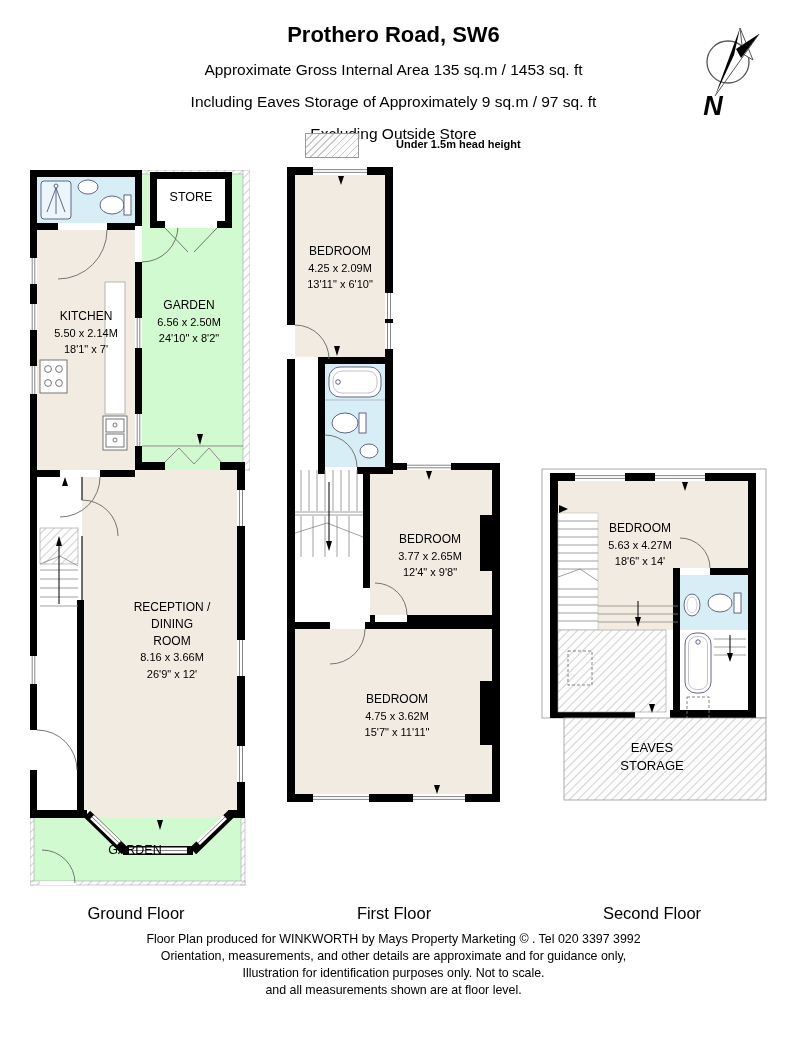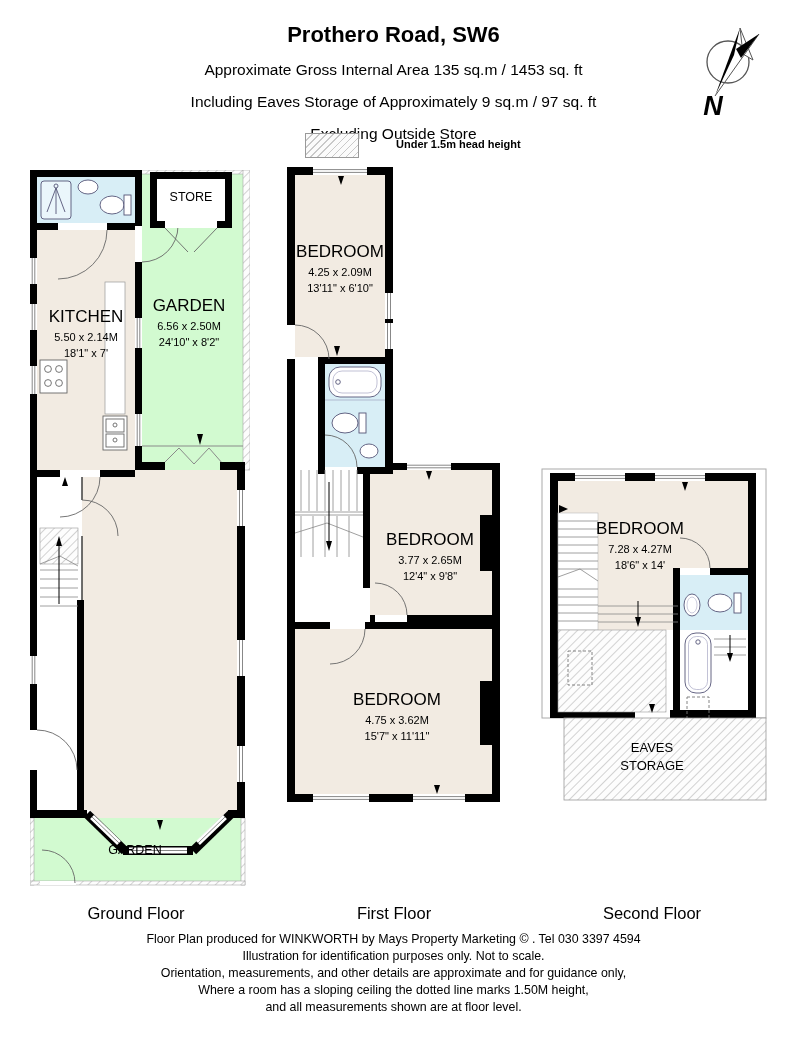--- a/index.html
+++ b/index.html
@@ -10,21 +10,21 @@
   .hdr .sub{font-size:15.5px;line-height:20px;margin-top:12px;}
   .legend-swatch{position:absolute;left:305px;top:133px;width:52px;height:23px;
         border:1px solid #999;
         background:repeating-linear-gradient(135deg,#fbfbfb 0 4px,#c9c9c9 4px 5px);}
   .legend-label{position:absolute;left:368px;top:144px;transform:translateY(-50%);
         font-size:11px;font-weight:bold;margin-left:28px;}
   .north-n{position:absolute;left:713px;top:106px;transform:translate(-50%,-50%);
         font-size:27px;font-weight:bold;font-style:italic;}
   svg.plan{position:absolute;}
   .lbl{position:absolute;transform:translate(-50%,-50%);text-align:center;font-weight:normal;}
-  .room .rname{display:block;font-size:17px;line-height:1.4;white-space:pre-line;}
+  .room .rname{display:block;font-size:12px;line-height:1.4;white-space:pre-line;}
   .room .rdim{display:block;font-size:11px;line-height:1.5;}
   .biglab{font-size:12.5px;}
   .floor-label{font-size:16.5px;}
   .foot{position:absolute;left:0;right:0;top:931px;text-align:center;}
   .foot div{font-size:12.4px;line-height:17px;}
 </style>
 </head>
 <body>
 
 <div id="page">
@@ -407,53 +407,59 @@
   <div class="lbl room" style="left:86px;top:333px">
     <span class="rname">KITCHEN</span>
     <span class="rdim">5.50 x 2.14M</span>
     <span class="rdim">18'1" x 7'</span>
   </div>
   <div class="lbl room" style="left:189px;top:322px">
     <span class="rname">GARDEN</span>
     <span class="rdim">6.56 x 2.50M</span>
     <span class="rdim">24'10" x 8'2"</span>
   </div>
+  <div class="lbl room" style="left:172px;top:641px">
+    <span class="rname">RECEPTION /
+DINING
+ROOM</span>
+    <span class="rdim">8.16 x 3.66M</span>
+    <span class="rdim">26'9" x 12'</span>
+  </div>
   <div class="lbl room biglab" style="left:135px;top:851px">
     <span class="rname" style="font-size:12.5px">GARDEN</span>
   </div>
   <div class="lbl room" style="left:340px;top:268px">
     <span class="rname">BEDROOM</span>
     <span class="rdim">4.25 x 2.09M</span>
     <span class="rdim">13'11" x 6'10"</span>
   </div>
   <div class="lbl room" style="left:430px;top:556px">
     <span class="rname">BEDROOM</span>
     <span class="rdim">3.77 x 2.65M</span>
     <span class="rdim">12'4" x 9'8"</span>
   </div>
   <div class="lbl room" style="left:397px;top:716px">
     <span class="rname">BEDROOM</span>
     <span class="rdim">4.75 x 3.62M</span>
     <span class="rdim">15'7" x 11'11"</span>
   </div>
   <div class="lbl room" style="left:640px;top:545px">
     <span class="rname">BEDROOM</span>
-    <span class="rdim">7.28 x 4.27M</span>
+    <span class="rdim">5.63 x 4.27M</span>
     <span class="rdim">18'6" x 14'</span>
   </div>
   <div class="lbl room" style="left:652px;top:757px">
     <span class="rname" style="font-size:13px">EAVES
 STORAGE</span>
   </div>
 
   <div class="lbl floor-label" style="left:136px;top:913px">Ground Floor</div>
   <div class="lbl floor-label" style="left:394px;top:913px">First Floor</div>
   <div class="lbl floor-label" style="left:652px;top:913px">Second Floor</div>
 
   <div class="foot">
-    <div>Floor Plan produced for WINKWORTH by Mays Property Marketing  © . Tel 030 3397 4594</div>
+    <div>Floor Plan produced for WINKWORTH by Mays Property Marketing  © . Tel 020 3397 3992</div>
+    <div>Orientation, measurements, and other details are approximate and for guidance only,</div>
     <div>Illustration for identification purposes only. Not to scale.</div>
-    <div>Orientation, measurements, and other details are approximate and for guidance only,</div>
-    <div>Where a room has a sloping ceiling the dotted line marks 1.50M height,</div>
     <div>and all measurements shown are at floor level.</div>
   </div>
 
 </div>
 
 </body></html>

